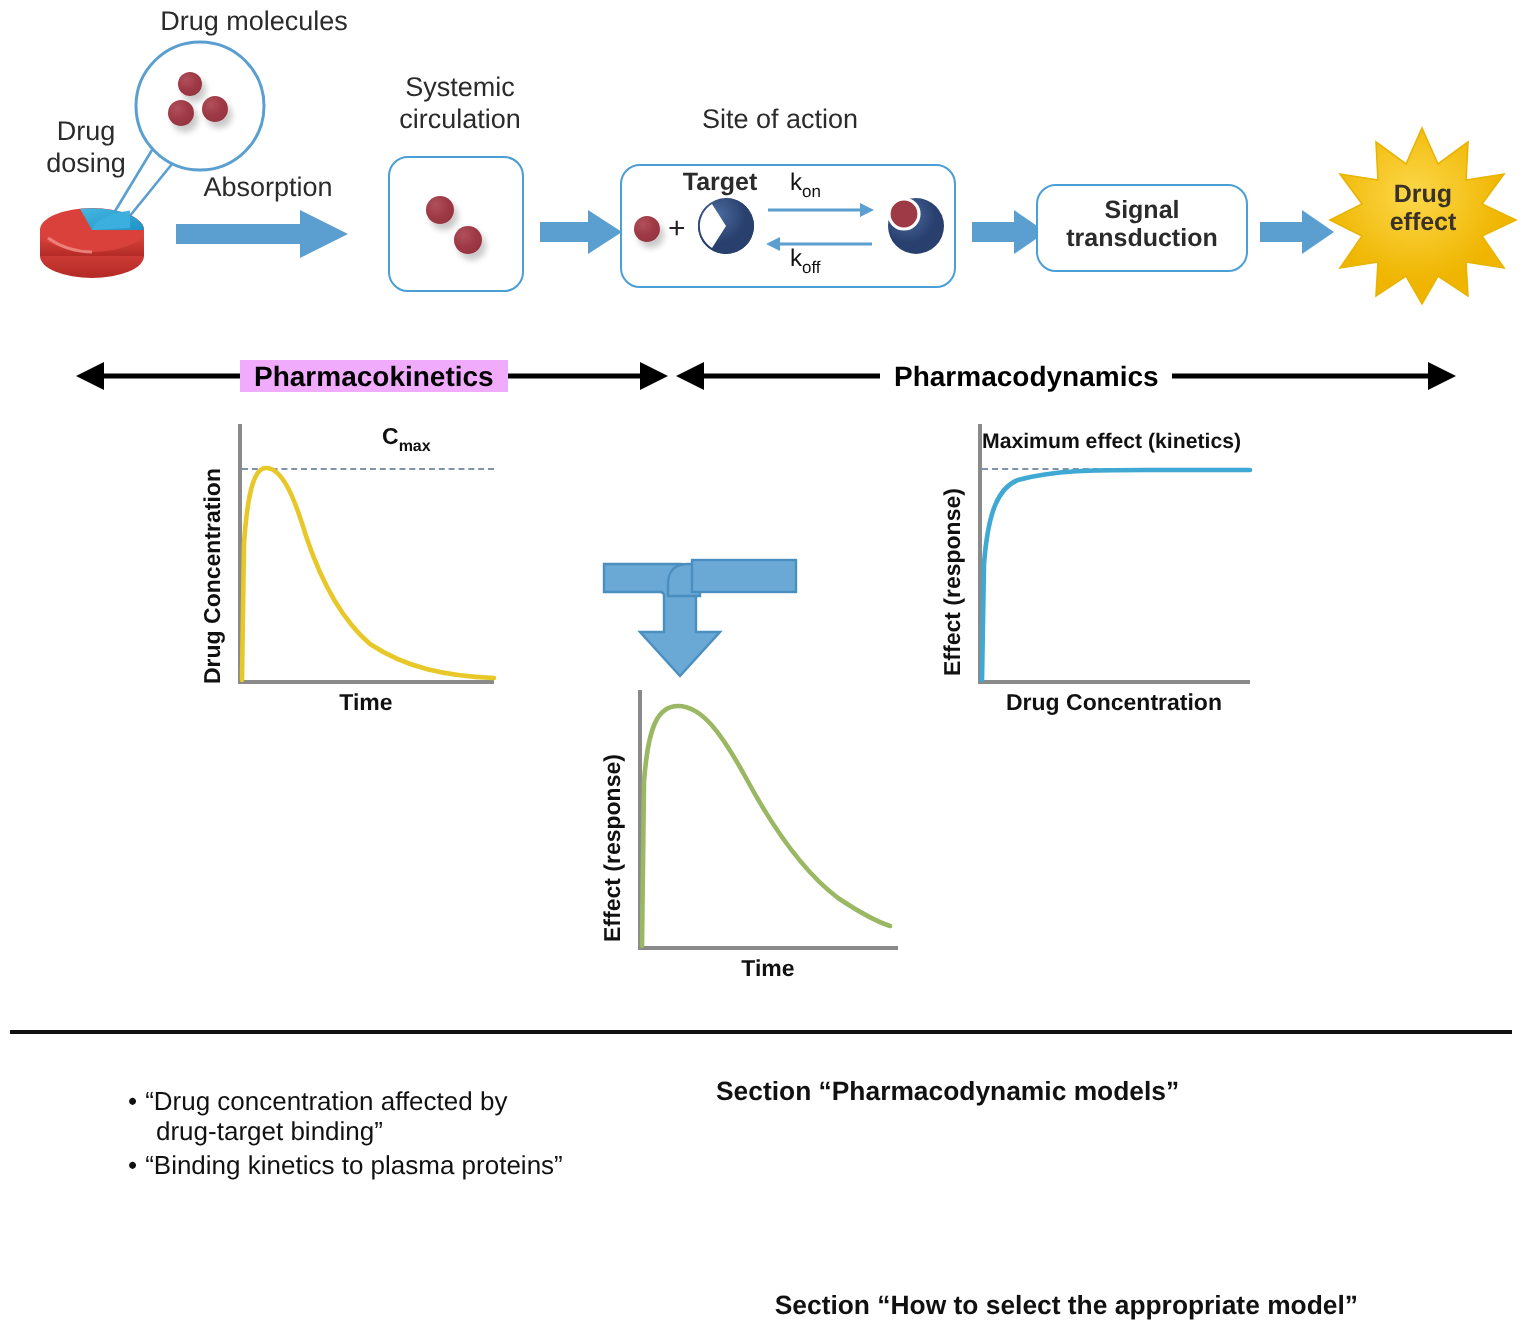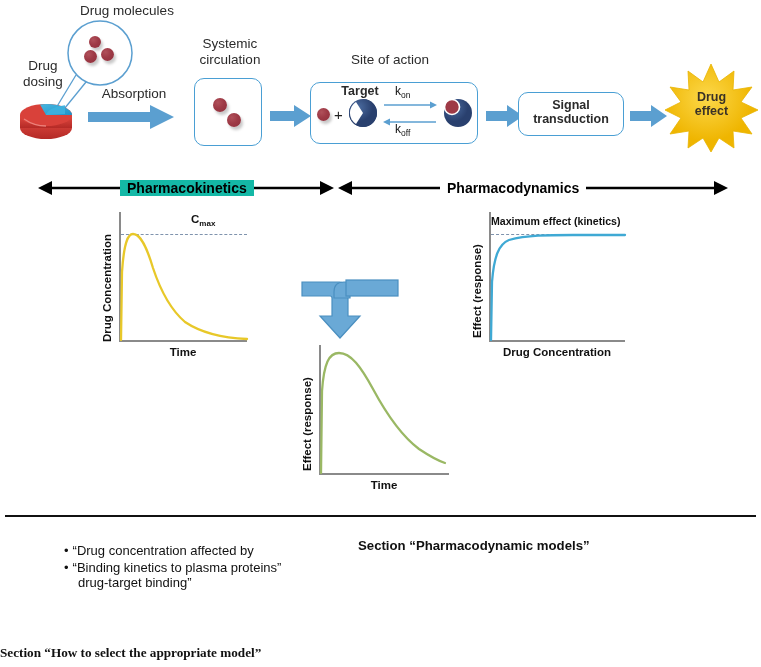--- a/index.html
+++ b/index.html
@@ -162,21 +162,21 @@
 <svg class="abs" style="left:38px;top:178px;" width="690" height="20">
 
   <line x1="14" y1="10" x2="282" y2="10" stroke="#000" stroke-width="2.4"></line>
   <path d="M 14 3 L 0 10 L 14 17 Z" fill="#000"></path>
   <path d="M 282 3 L 296 10 L 282 17 Z" fill="#000"></path>
 
   <line x1="314" y1="10" x2="676" y2="10" stroke="#000" stroke-width="2.4"></line>
   <path d="M 314 3 L 300 10 L 314 17 Z" fill="#000"></path>
   <path d="M 676 3 L 690 10 L 676 17 Z" fill="#000"></path>
 </svg>
-<div class="abs pkpd" style="left:120px;top:180px;background:#14b8a6;padding:0 7px;">Pharmacokinetics</div>
+<div class="abs pkpd" style="left:120px;top:180px;background:#f0abfc;padding:0 7px;">Pharmacokinetics</div>
 <div class="abs pkpd" style="left:440px;top:180px;background:#fff;padding:0 7px;">Pharmacodynamics</div>
 
 <div class="abs" style="left:95px;top:212px;width:160px;height:150px;">
   <div class="ylab" style="left:6px;top:130px;">Drug Concentration</div>
   <div class="axis-y" style="left:24px;top:0px;height:128px;"></div>
   <div class="axis-x" style="left:24px;top:128px;width:128px;"></div>
   <div class="dash" style="left:26px;top:22px;width:126px;"></div>
   <div class="abs" style="left:96px;top:1px;font-size:11.5px;font-weight:bold;color:#111;">
     <span>C</span><sub style="font-size:8px;">max</sub>
   </div>
@@ -214,26 +214,26 @@
   <div class="xlab" style="left:24px;top:134px;width:130px;">Time</div>
 </div>
 
 <div class="rule" style="left:5px;top:515px;width:751px;"></div>
 
 <div class="abs" style="left:28px;top:538px;">
   <div style="margin-top:5px;padding-left:36px;">
     <div class="bullet">
       <span class="dot">•</span><span>“Drug concentration affected by</span>
     </div>
+    <div class="bullet" style="padding-left:14px;">
+      <span>drug-target binding”</span>
+    </div>
     <div class="bullet" style="margin-top:2px;">
       <span class="dot">•</span><span>“Binding kinetics to plasma proteins”</span>
     </div>
-    <div class="bullet" style="padding-left:14px;">
-      <span>drug-target binding”</span>
-    </div>
   </div>
 </div>
 
 <div class="abs" style="left:358px;top:538px;">
   <div class="sec-head">Section “Pharmacodynamic models”</div>
 </div>
 
-<div class="abs sec-head" style="left:0;top:645px;width:679px;text-align:left;font-family:Liberation Serif, serif;">Section “How to select the appropriate model”</div>
+<div class="abs sec-head" style="left:0;top:645px;width:679px;text-align:right;">Section “How to select the appropriate model”</div>
 
 </body></html>

